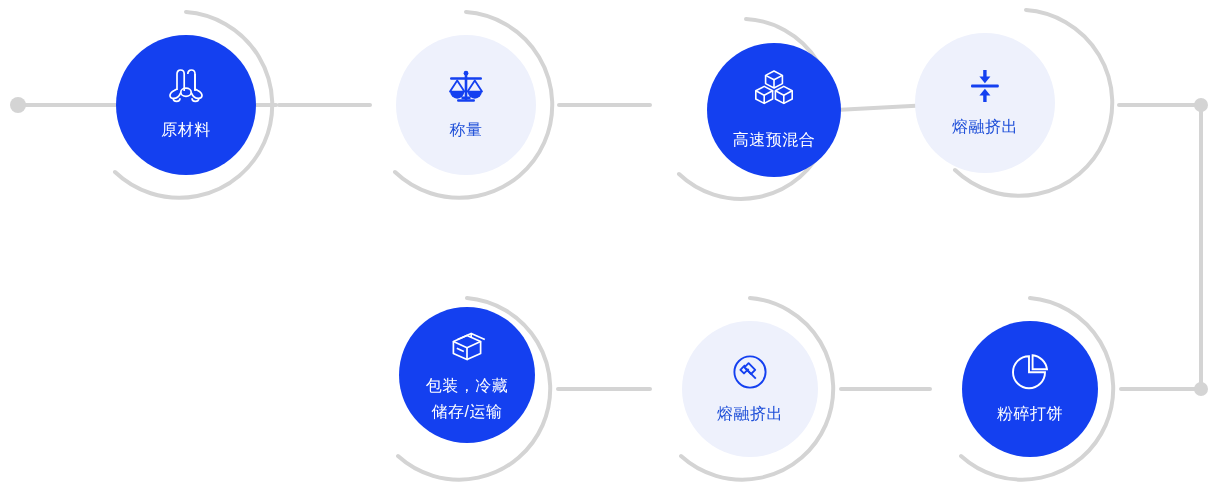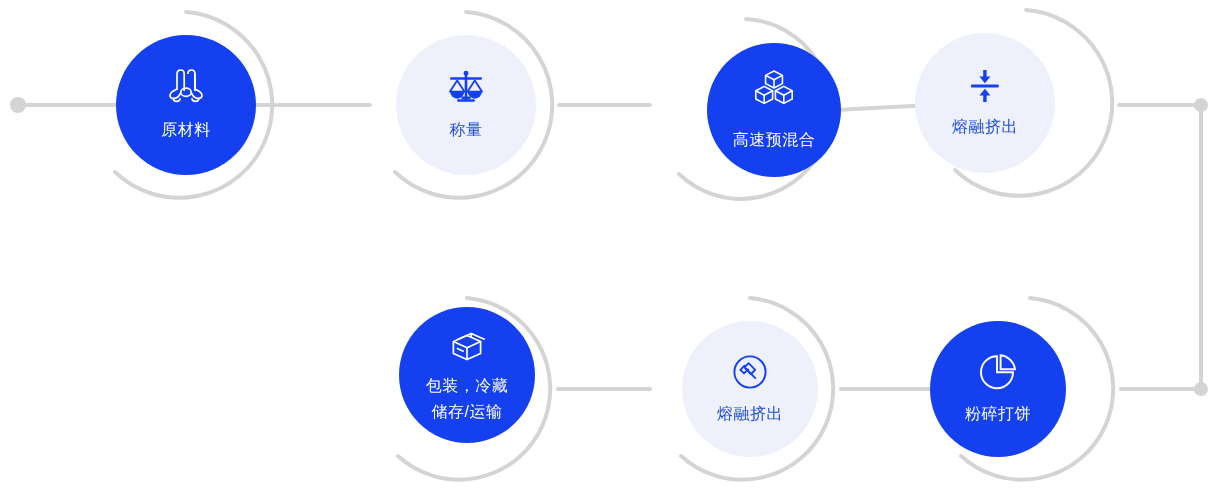--- a/index.html
+++ b/index.html
@@ -157,21 +157,21 @@
         <rect x="17.2" y="3" width="3.4" height="8.6"></rect>
         <path d="M18.9 16.2 L13.4 9.6 L24.4 9.6 Z"></path>
         <rect x="5" y="17.4" width="27.8" height="3.2" rx="1.1"></rect>
         <rect x="17.2" y="26.4" width="3.4" height="8.6"></rect>
         <path d="M18.9 21.8 L13.4 28.4 L24.4 28.4 Z"></path>
       </svg>
     </span>
     <div class="node-label">熔融挤出</div>
   </div>
 
-  <div class="node filled" style="left:930px; top:321px; width:136px; height:136px;">
+  <div class="node filled" style="left:962px; top:321px; width:136px; height:136px;">
     <span class="node-icon">
       <svg width="42" height="40" viewBox="0 0 42 40" fill="none" stroke="#ffffff" stroke-width="1.9">
         <path d="M20 4.2 A 16 16 0 1 0 36 20.2 L20 20.2 Z"></path>
         <path d="M23.6 3.2 A 16.4 16.4 0 0 1 38 17.2 L23.6 17.2 Z"></path>
       </svg>
     </span>
     <div class="node-label">粉碎打饼</div>
   </div>
 
   <div class="node light" style="left:682px; top:321px; width:136px; height:136px;">

